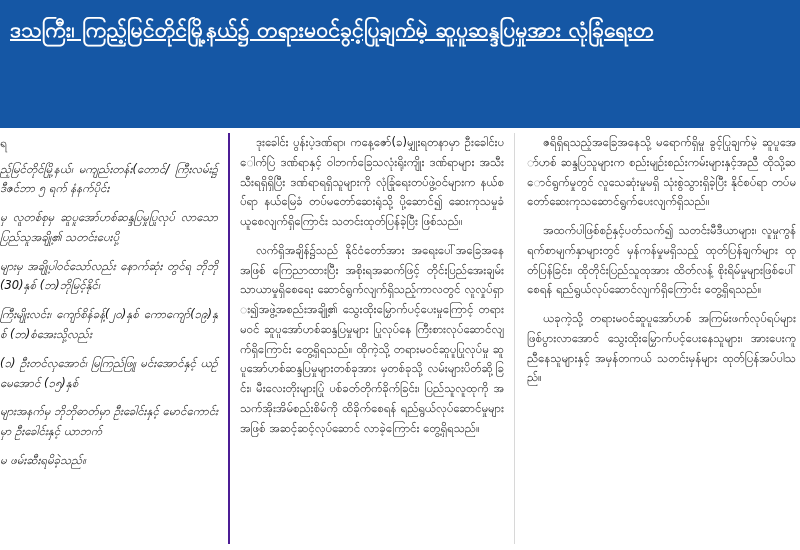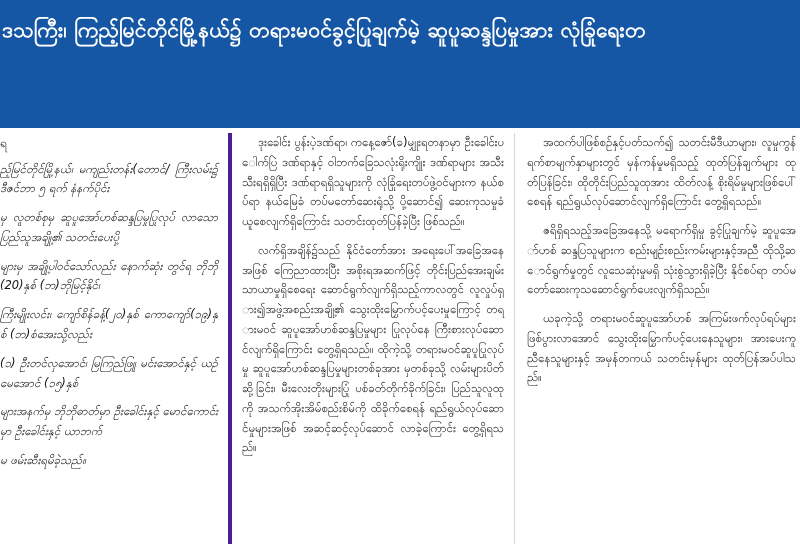--- a/index.html
+++ b/index.html
@@ -23,22 +23,23 @@
   
   .headline-banner {
     position: absolute;
     left: 0;
     top: 0;
     width: 800px;
     height: 128px;
     background: #1557a5;
     color: #ffffff;
     box-sizing: border-box;
-    padding: 14px 6px 10px 8px;
+    padding: 14px 6px 10px 16px;
     overflow: hidden;
+    text-decoration: underline;
   }
   .headline-line {
     font-size: 21px;
     font-weight: bold;
     line-height: 1.55;
     letter-spacing: 0.2px;
     white-space: nowrap;
     overflow: hidden;
   }
   .headline-line.l1 { margin-left: -6px; }
@@ -77,21 +78,21 @@
   }
   .col-1 {
     width: 228px;
     padding-left: 0px;
     padding-right: 10px;
   }
   .col-2 {
     width: 286px;
     padding-left: 10px;
     padding-right: 10px;
-    border-left: 4px solid #4c1d95;
+    border-left: 2px solid #4c1d95;
   }
   .col-3 {
     width: 286px;
     padding-left: 12px;
     padding-right: 4px;
     border-left: 1px solid #d8d8d8;
   }
   .para {
     margin: 0 0 9px 0;
     word-break: break-all;
@@ -122,34 +123,34 @@
     <div class="headline-line l1">ဒသကြီး၊ ကြည့်မြင်တိုင်မြို့နယ်၌ တရားမဝင်ခွင့်ပြုချက်မဲ့ ဆူပူဆန္ဒပြမှုအား လုံခြုံရေးတ</div>
   </div>
   <div class="banner-rule"></div>
 
   <div class="body-area">
 
     <div class="col col-1">
       <div class="marker">ရ</div>
       <p class="para">ည့်မြင်တိုင်မြို့နယ်၊ မကျည်းတန်း(တောင်/ ကြီးလမ်း၌ ဒီဇင်ဘာ ၅ ရက် နံနက်ပိုင်း</p>
       <p class="para">မှ လူတစ်စုမှ ဆူပူအော်ဟစ်ဆန္ဒပြမှုပြုလုပ် လာသော ပြည်သူအချို့၏ သတင်းပေးပို့</p>
-      <p class="para">များမှ အချို့ပါဝင်သော်လည်း နောက်ဆုံး တွင်ရ ဘိုဘို(20)နှစ် (ဘ)ဘိုမြင့်နိုင်၊</p>
+      <p class="para">များမှ အချို့ပါဝင်သော်လည်း နောက်ဆုံး တွင်ရ ဘိုဘို(30)နှစ် (ဘ)ဘိုမြင့်နိုင်၊</p>
       <p class="para">ကြီးမျိုးလင်း၊ ကျော်စိန်ခန့်(၂၀)နှစ် ကောကျော်(၁၉)နှစ် (ဘ)စံအေးသို့လည်း</p>
       <p class="para">(၁) ဦးတင်လှအောင်၊ မြကြည်ဖြူ မင်းအောင်နှင့် ယဉ်မေအောင် (၁၅)နှစ်</p>
       <p class="para">များအနက်မှ ဘိုဘိုဓာတ်မှာ ဦးခေါင်းနှင့် မောင်ကောင်းမှာ ဦးခေါင်းနှင့် ယာဘက်</p>
       <p class="para">မ ဖမ်းဆီးရမိခဲ့သည်။</p>
     </div>
 
     <div class="col col-2">
       <p class="para indent">ဒုးခေါင်း ပွန်းပဲ့ဒဏ်ရာ၊ ကနေ့ဇော်(ခ)မျှုးရတနာမှာ ဦးခေါင်းပေါက်ပြဲ ဒဏ်ရာနှင့် ၀ါဘက်ခြေသလုံးရိုးကျိုး ဒဏ်ရာများ အသီးသီးရရှိရှိပြီး ဒဏ်ရာရရှိသူများကို လုံခြုံရေးတပ်ဖွဲ့ဝင်များက နယ်စပ်ရာ နယ်မြေခံ တပ်မတော်ဆေးရုံသို့ ပို့ဆောင်၍ ဆေးကုသမှုခံယူစေလျက်ရှိကြောင်း သတင်းထုတ်ပြန်ခဲ့ပြီး ဖြစ်သည်။</p>
       <p class="para indent">လက်ရှိအချိန်၌သည် နိုင်ငံတော်အား အရေးပေါ်အခြေအနေအဖြစ် ကြေညာထားပြီး အစိုးရအဆက်ဖြင့် တိုင်းပြည်အေးချမ်းသာယာမှုရှိစေရေး ဆောင်ရွက်လျက်ရှိသည့်ကာလတွင် လူလှုပ်ရှား၍အဖွဲ့အစည်းအချို့၏ သွေးထိုးမြှောက်ပင့်ပေးမှုကြောင့် တရားမဝင် ဆူပူအော်ဟစ်ဆန္ဒပြမှုများ ပြုလုပ်နေ ကြီးစားလုပ်ဆောင်လျက်ရှိကြောင်း တွေ့ရှိရသည်။ ထိုကဲ့သို့ တရားမဝင်ဆူပူပြုလုပ်မှု ဆူပူအော်ဟစ်ဆန္ဒပြမှုများတစ်ခုအား မှတစ်ခုသို့ လမ်းများပိတ်ဆို့ခြင်း၊ မီးလေးတိုးများပြုံ ပစ်ခတ်တိုက်ခိုက်ခြင်း၊ ပြည်သူလူထုကို အသက်အိုးအိမ်စည်းစိမ်ကို ထိခိုက်စေရန် ရည်ရွယ်လုပ်ဆောင်မှုများအဖြစ် အဆင့်ဆင့်လုပ်ဆောင် လာခဲ့ကြောင်း တွေ့ရှိရသည်။</p>
     </div>
 
     <div class="col col-3">
+      <p class="para indent">ဇရိရှိရသည့်အခြေအနေသို့ မရောက်ရှိမှု ခွင့်ပြုချက်မဲ့ ဆူပူအော်ဟစ် ဆန္ဒပြသူများက စည်းမျဉ်းစည်းကမ်းများနှင့်အညီ ထိုသို့ဆောင်ရွက်မှုတွင် လူသေဆုံးမှုမရှိ သုံးစွဲသွားရှိခဲ့ပြီး နိုင်စပ်ရာ တပ်မတော်ဆေးကုသဆောင်ရွက်ပေးလျက်ရှိသည်။</p>
       <p class="para indent">အထက်ပါဖြစ်စဉ်နှင့်ပတ်သက်၍ သတင်းမီဒီယာများ၊ လူမှုကွန်ရက်စာမျက်နှာများတွင် မှန်ကန်မှုမရှိသည့် ထုတ်ပြန်ချက်များ ထုတ်ပြန်ခြင်း၊ ထိုတိုင်းပြည်သူထုအား ထိတ်လန့် စိုးရိမ်မှုများဖြစ်ပေါ်စေရန် ရည်ရွယ်လုပ်ဆောင်လျက်ရှိကြောင်း တွေ့ရှိရသည်။</p>
-      <p class="para indent">ဇရိရှိရသည့်အခြေအနေသို့ မရောက်ရှိမှု ခွင့်ပြုချက်မဲ့ ဆူပူအော်ဟစ် ဆန္ဒပြသူများက စည်းမျဉ်းစည်းကမ်းများနှင့်အညီ ထိုသို့ဆောင်ရွက်မှုတွင် လူသေဆုံးမှုမရှိ သုံးစွဲသွားရှိခဲ့ပြီး နိုင်စပ်ရာ တပ်မတော်ဆေးကုသဆောင်ရွက်ပေးလျက်ရှိသည်။</p>
       <p class="para indent">ယခုကဲ့သို့ တရားမဝင်ဆူပူအော်ဟစ် အကြမ်းဖက်လုပ်ရပ်များ ဖြစ်ပွားလာအောင် သွေးထိုးမြှောက်ပင့်ပေးနေသူများ၊ အားပေးကူညီနေသူများနှင့် အမှန်တကယ် သတင်းမှန်များ ထုတ်ပြန်အပ်ပါသည်။</p>
     </div>
 
   </div>
 
   <div class="bottom-gap"></div>
 </div>
 
 </body></html>

